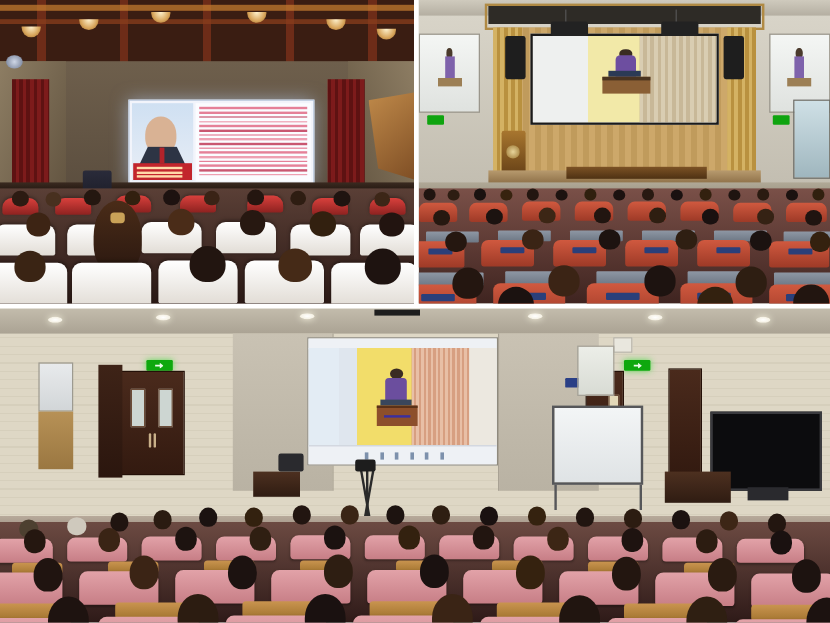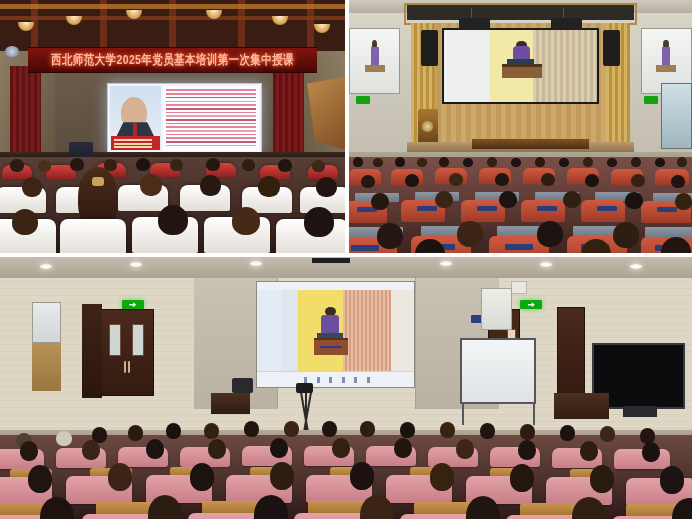--- a/index.html
+++ b/index.html
@@ -202,23 +202,20 @@
       <div class="p1-lamp" style="left:272px;top:16px"></div>
       <div class="p1-lamp" style="left:314px;top:24px"></div>
 
       <div class="p1-wall"></div>
       <div class="p1-wallpanelL"></div>
       <div class="p1-wallpanelR"></div>
       <div class="p1-wedge"></div>
       <div class="p1-curtainL"></div>
       <div class="p1-curtainR"></div>
 
-      <div class="p1-banner">
-        <span class="p1-banner-text">西北师范大学2025年党员基本培训第一次集中授课</span>
-      </div>
 
       <div class="p1-screen">
         <div class="p1-sl-left">
           <div class="p1-sl-person"></div>
           <div class="p1-sl-suit"></div>
           <div class="p1-sl-tie"></div>
           <div class="p1-sl-redbar">
             <i style="top:20%"></i>
               <i style="top:48%"></i>
               <i style="top:74%"></i>

